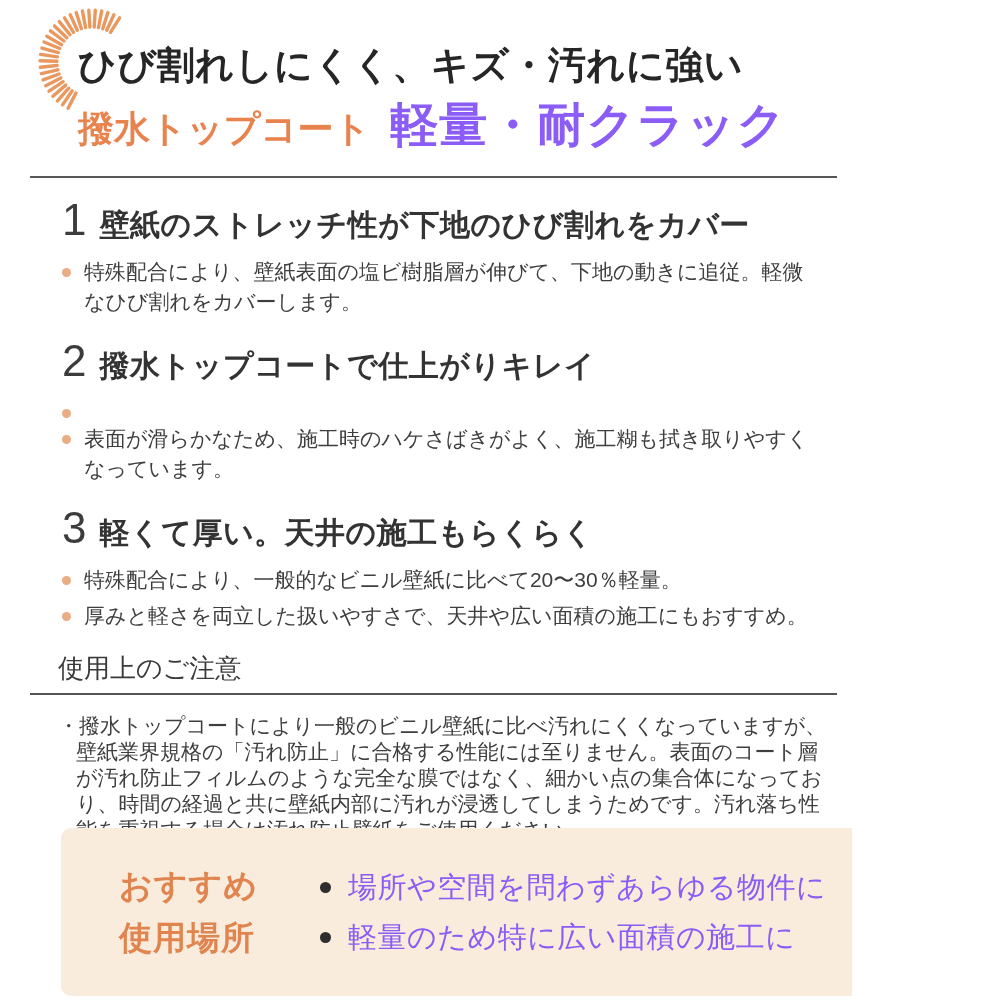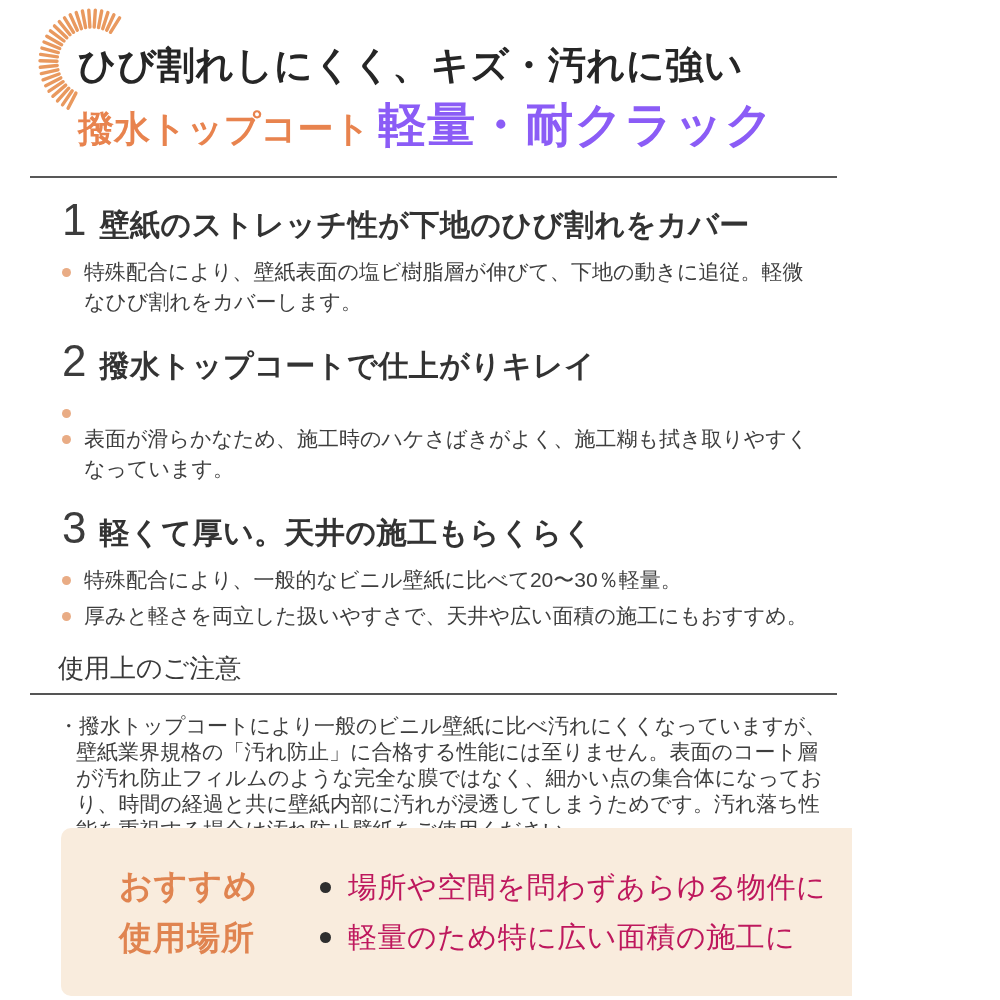--- a/index.html
+++ b/index.html
@@ -31,21 +31,21 @@
   .tagline {
     font-size: 38px;
     line-height: 46px;
     font-weight: 600;
     color: #262626;
     letter-spacing: 0.5px;
   }
   .brand-row {
     display: flex;
     align-items: baseline;
-    gap: 8px;
+    gap: 20px;
     margin-top: 6px;
   }
   .brand-type {
     font-size: 36px;
     font-weight: 600;
     color: #E8834E;
   }
   .brand-name {
     font-size: 48px;
     line-height: 62px;
@@ -144,21 +144,21 @@
     list-style: none;
     margin: 0 0 0 62px;
     padding: 0;
   }
   .recommend-list li {
     display: flex;
     align-items: center;
     font-size: 29px;
     line-height: 50px;
     font-weight: 500;
-    color: #be185d;
+    color: #8b5cf6;
     letter-spacing: 0.5px;
   }
   .recommend-bullet {
     flex: 0 0 auto;
     width: 11px; height: 11px;
     border-radius: 50%;
     background: #2e2e2e;
     margin-right: 17px;
   }
 </style>

